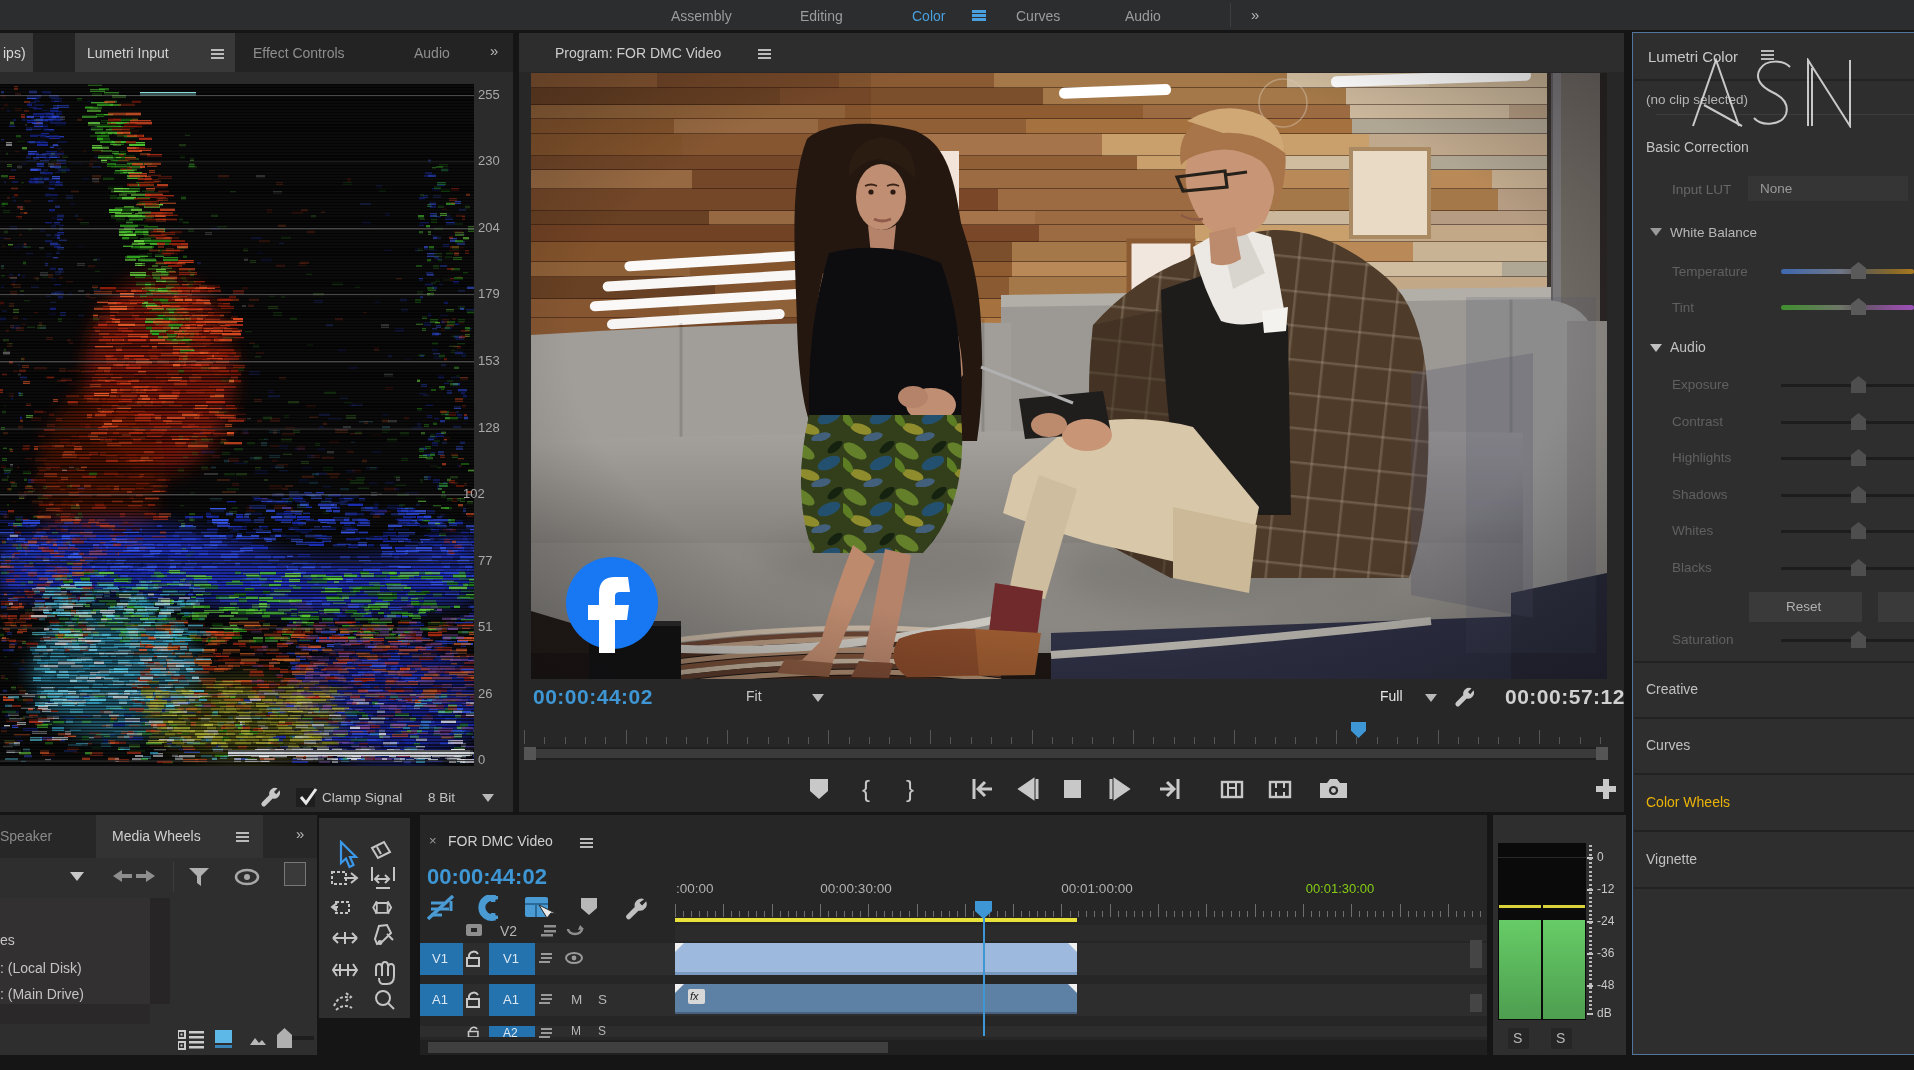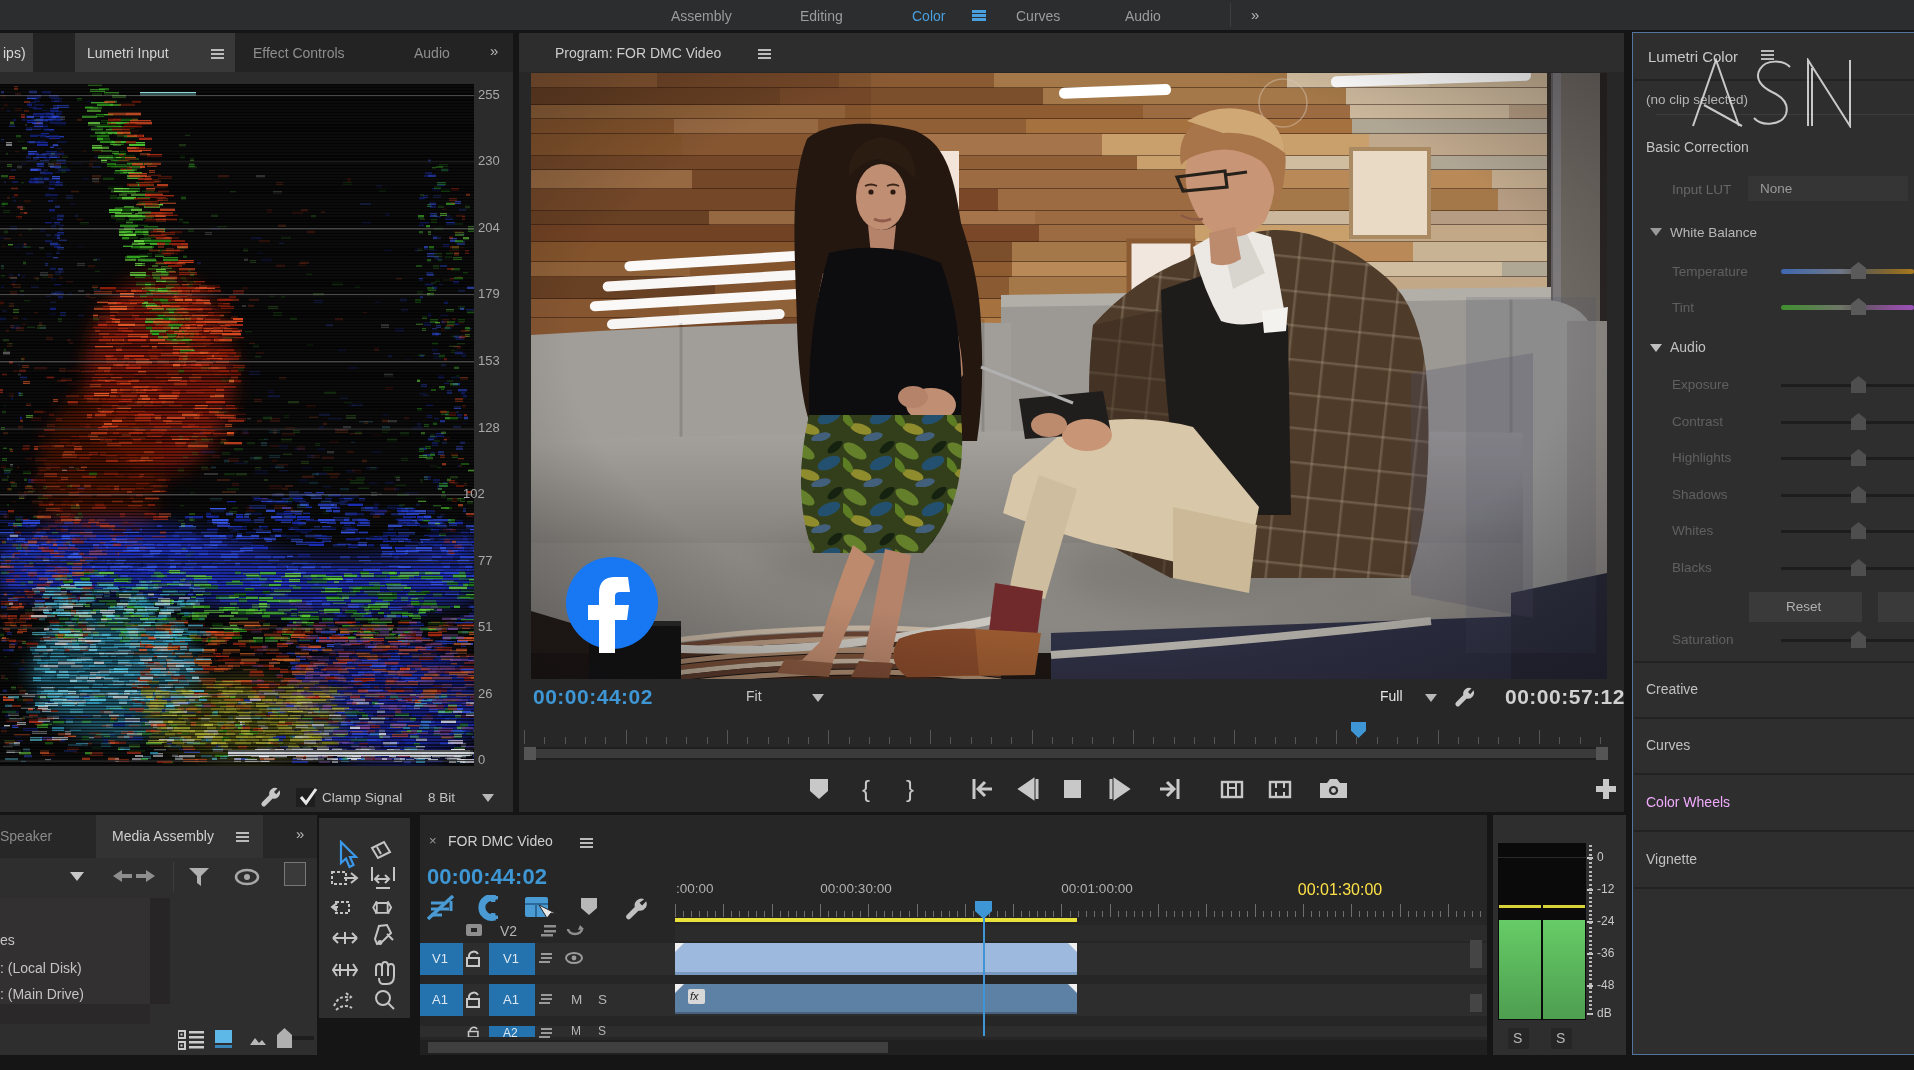--- a/index.html
+++ b/index.html
@@ -628,40 +628,40 @@
 <div class="abs" style="left:1878px;top:592px;width:36px;height:30px;background:#3a3a3a"></div>
 <div class="txt" style="left:1672px;top:632px;font-size:13.5px;color:#606060">Saturation</div>
 <div class="abs" style="left:1781px;top:639px;width:133px;height:3px;background:#1d1d1d"></div>
 <div class="abs" style="left:1851px;top:631px;width:15px;height:17px;background:#4e4e4e;clip-path:polygon(50% 0,100% 35%,100% 100%,0 100%,0 35%)"></div>
 
 <div class="abs" style="left:1634px;top:661px;width:280px;height:1.5px;background:#222"></div>
 <div class="txt" style="left:1646px;top:681px;font-size:14px;color:#c0c0c0">Creative</div>
 <div class="abs" style="left:1634px;top:717px;width:280px;height:1.5px;background:#222"></div>
 <div class="txt" style="left:1646px;top:737px;font-size:14px;color:#c0c0c0">Curves</div>
 <div class="abs" style="left:1634px;top:773px;width:280px;height:1.5px;background:#222"></div>
-<div class="txt" style="left:1646px;top:794px;font-size:14px;color:#f0abfc">Color Wheels</div>
+<div class="txt" style="left:1646px;top:794px;font-size:14px;color:#eab308">Color Wheels</div>
 <div class="abs" style="left:1634px;top:830px;width:280px;height:1.5px;background:#222"></div>
 <div class="txt" style="left:1646px;top:851px;font-size:14px;color:#c0c0c0">Vignette</div>
 <div class="abs" style="left:1634px;top:887px;width:280px;height:1.5px;background:#222"></div>
 
 <svg class="abs" style="left:1690px;top:58px" width="170" height="70" viewBox="0 0 170 70">
  <g stroke="#dedede" stroke-width="2" fill="none" opacity="0.88">
   <path d="M3,68 L26,2 L49,68"></path>
   <path d="M14,47 L52,68"></path>
   <path d="M100,9 C94,2 76,1 70,11 C64,21 72,29 82,34 C93,39 99,46 96,56 C92,67 72,69 64,60"></path>
   <path d="M118,68 L118,2 L160,68 L160,2"></path>
   <path d="M122,68 L122,10"></path>
  </g>
 </svg>
 
 <div class="pane" style="left:0;top:815px;width:317px;height:240px;background:#2e2e2e"></div>
 <div class="abs" style="left:0;top:815px;width:317px;height:43px;background:#272727"></div>
 <div class="txt" style="left:0px;top:828px;font-size:14px;color:#8a8a8a">Speaker</div>
 <div class="abs" style="left:96px;top:815px;width:167px;height:43px;background:#333"></div>
-<div class="txt" style="left:112px;top:828px;font-size:14px;color:#d0d0d0">Media Assembly</div>
+<div class="txt" style="left:112px;top:828px;font-size:14px;color:#d0d0d0">Media Wheels</div>
 <div class="abs" style="left:236px;top:832px;width:13px;height:2px;background:#bbb;box-shadow:0 4px #bbb,0 8px #bbb"></div>
 <div class="txt" style="left:296px;top:825px;font-size:15px;color:#b8b8b8">»</div>
 <div class="abs" style="left:70px;top:872px;width:0;height:0;border:7px solid transparent;border-top:9px solid #c8c8c8"></div>
 <svg class="abs" style="left:110px;top:866px" width="60" height="20" viewBox="0 0 60 20" fill="#8e8e8e">
  <path d="M12,4 v4 h10 v4 h-10 v4 l-9,-6 z"></path>
  <path d="M36,4 v4 h-10 v4 h10 v4 l9,-6 z"></path>
 </svg>
 <div class="abs" style="left:173px;top:862px;width:1px;height:30px;background:#3c3c3c"></div>
 <svg class="abs" style="left:186px;top:864px" width="26" height="26" viewBox="0 0 26 26">
     <path d="M3,4 h20 l-8,8 v10 l-4,-3 v-7 z" fill="#b0b0b0"></path>
@@ -751,21 +751,21 @@
   <path d="M80,4 h12 v2.5 h-12 z M80,9 h12 v2.5 h-12 z M77,13 h12 v2.5 h-12 z"></path>
   <path d="M104,8 a7,5 0 1 0 14,0" stroke="#8e8e8e" stroke-width="2.5" fill="none"></path>
   <path d="M116,4 l4,4 -6,1 z"></path>
  </g>
 </svg>
 
 <div class="abs" style="left:675px;top:858px;width:812px;height:62px;background:#262626"></div>
 <div class="txt" style="left:676px;top:881px;font-size:13.5px;color:#b0b0b0">:00:00</div>
 <div class="txt" style="left:856px;top:881px;font-size:13.5px;color:#b0b0b0;transform:translateX(-50%)">00:00:30:00</div>
 <div class="txt" style="left:1097px;top:881px;font-size:13.5px;color:#b0b0b0;transform:translateX(-50%)">00:01:00:00</div>
-<div class="txt" style="left:1340px;top:881px;font-size:16px;color:#fde047;transform:translateX(-50%)">00:01:30:00</div>
+<div class="txt" style="left:1340px;top:881px;font-size:13px;color:#84cc16;transform:translateX(-50%)">00:01:30:00</div>
 <div class="abs" style="left:675.0px;top:904px;width:1px;height:13px;background:#6e6e6e"></div>
 <div class="abs" style="left:683.0px;top:911px;width:1px;height:6px;background:#6e6e6e"></div>
 <div class="abs" style="left:691.1px;top:911px;width:1px;height:6px;background:#6e6e6e"></div>
 <div class="abs" style="left:699.1px;top:911px;width:1px;height:6px;background:#6e6e6e"></div>
 <div class="abs" style="left:707.2px;top:911px;width:1px;height:6px;background:#6e6e6e"></div>
 <div class="abs" style="left:715.2px;top:911px;width:1px;height:6px;background:#6e6e6e"></div>
 <div class="abs" style="left:723.3px;top:904px;width:1px;height:13px;background:#6e6e6e"></div>
 <div class="abs" style="left:731.4px;top:911px;width:1px;height:6px;background:#6e6e6e"></div>
 <div class="abs" style="left:739.4px;top:911px;width:1px;height:6px;background:#6e6e6e"></div>
 <div class="abs" style="left:747.5px;top:911px;width:1px;height:6px;background:#6e6e6e"></div>

